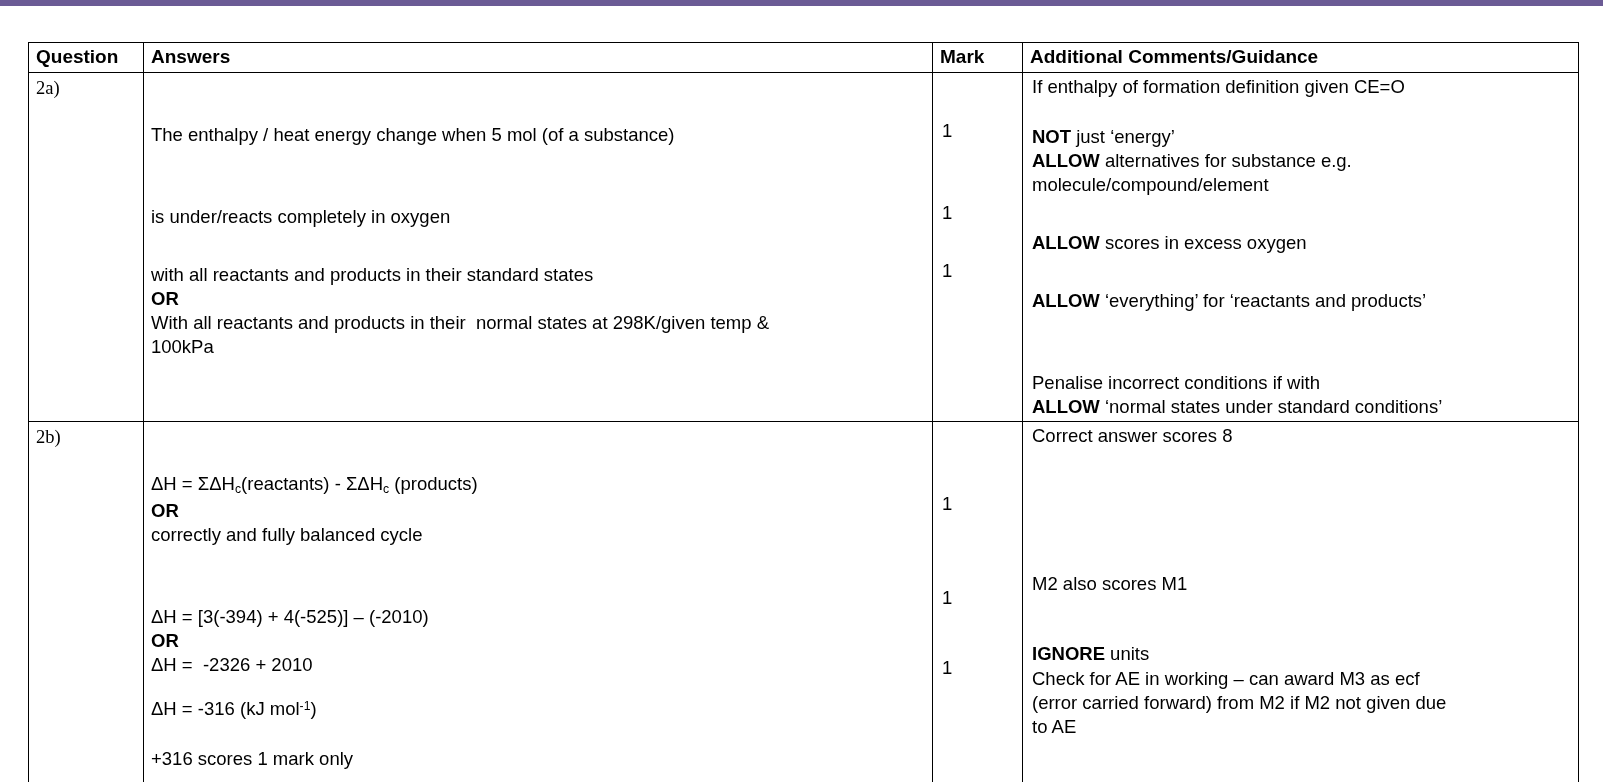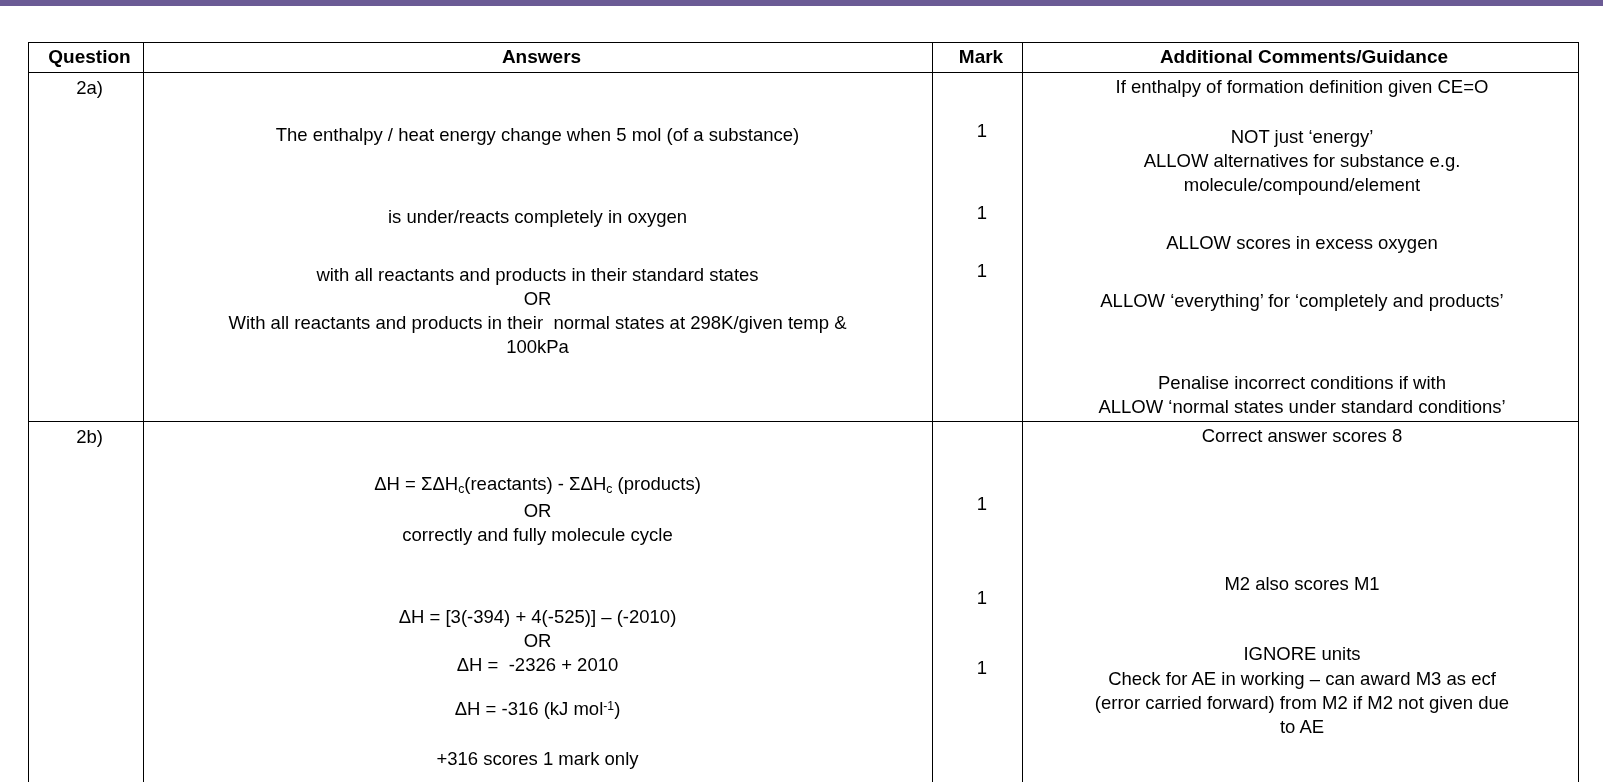--- a/index.html
+++ b/index.html
@@ -31,42 +31,42 @@
     border-collapse: collapse;
     table-layout: fixed;
     width: 1550px;
     font-size: 18.5px;
     line-height: 1.30;
   }
   table.ms td, table.ms th {
     vertical-align: top;
     padding: 0;
     border: 1.6px solid #000;
-    text-align: center;
+    text-align: left;
     font-weight: normal;
     margin-left: 37px;
   }
   
   col.c-q { width: 115px; }
   col.c-a { width: 789px; }
   col.c-m { width: 90px; }
   col.c-g { width: 556px; }
 
   
   tr.hdr td { height: 29px; font-weight: bold; font-size: 19px; }
   .hdr .cell { padding: 2px 0 2px 7px; }
   
   tr.block td { border-top: 1.6px solid #000; }
 
   .cell { padding: 4px 8px 4px 7px; }
-  .qcell { padding: 3px 0 0 7px; }
+  .qcell { padding: 3px 0 0 7px; font-family: Liberation Serif, serif; }
   .mcell { padding: 0 0 0 9px; }
   .gcell { padding: 2px 6px 2px 9px; }
 
-  .b { font-weight: normal; }
+  .b { font-weight: bold; }
   .u { }
   sub { font-size: 0.66em; vertical-align: -0.28em; }
   sup { font-size: 0.66em; vertical-align: 0.42em; }
 
   
   .ln { display: block; white-space: pre-wrap; }
   .gap-26 { height: 26px; }
   .gap-20 { height: 20px; }
   .gap-16 { height: 16px; }
   .gap-34 { height: 34px; }
@@ -141,39 +141,39 @@
         <td>
           <div class="gcell">
             <div class="ln">If enthalpy of formation definition given CE=O</div>
             <div class="gap-26"></div>
             <div class="ln"><span class="b">NOT</span><span> just ‘energy’</span></div>
             <div class="ln"><span class="b">ALLOW</span><span> alternatives for substance e.g.</span></div>
             <div class="ln">molecule/compound/element</div>
             <div class="gap-34"></div>
             <div class="ln"><span class="b">ALLOW</span><span> scores in excess oxygen</span></div>
             <div class="gap-34"></div>
-            <div class="ln"><span class="b">ALLOW</span><span> ‘everything’ for ‘completely and products’</span></div>
+            <div class="ln"><span class="b">ALLOW</span><span> ‘everything’ for ‘reactants and products’</span></div>
             <div class="gap-58"></div>
             <div class="ln">Penalise incorrect conditions if with</div>
             <div class="ln"><span class="b">ALLOW</span><span> ‘normal states under standard conditions’</span></div>
           </div>
         </td>
       </tr>
 
       <tr class="block">
         <td>
           <div class="qcell">2b)</div>
         </td>
 
         <td>
           <div class="cell">
             <div class="gap-46"></div>
             <div class="ln"><span>ΔH = ΣΔH</span><sub>c</sub><span>(reactants) - ΣΔH</span><sub>c</sub><span> (products)</span></div>
             <div class="ln b">OR</div>
-            <div class="ln">correctly and fully molecule cycle</div>
+            <div class="ln">correctly and fully balanced cycle</div>
 
             <div class="gap-58"></div>
             <div class="ln">ΔH = [3(-394) + 4(-525)] – (-2010)</div>
             <div class="ln b">OR</div>
             <div class="ln">ΔH =  -2326 + 2010</div>
 
             <div class="gap-20"></div>
             <div class="ln"><span>ΔH = -316 (kJ mol</span><sup>-1</sup><span>)</span></div>
 
             <div class="gap-26"></div>

